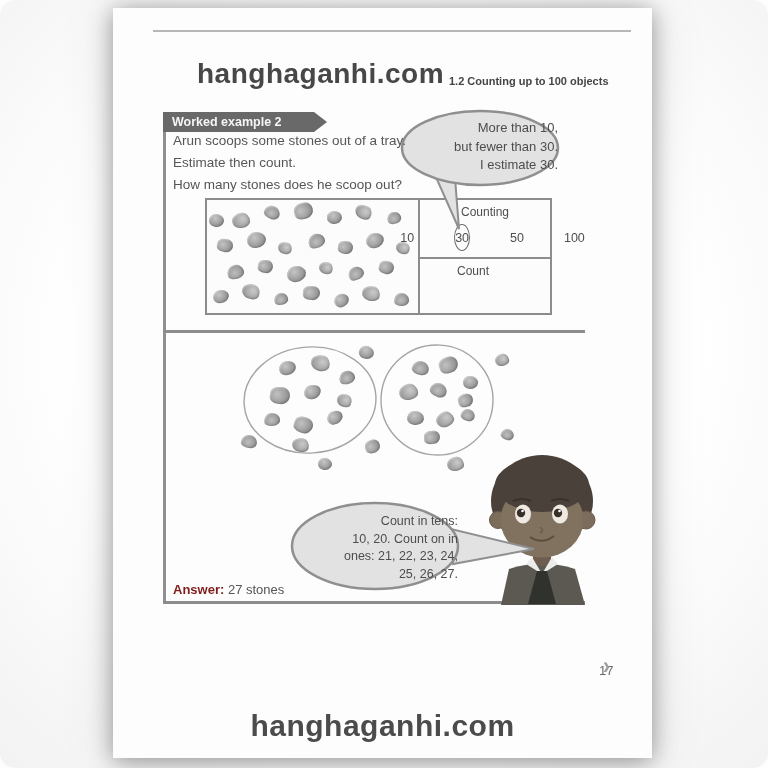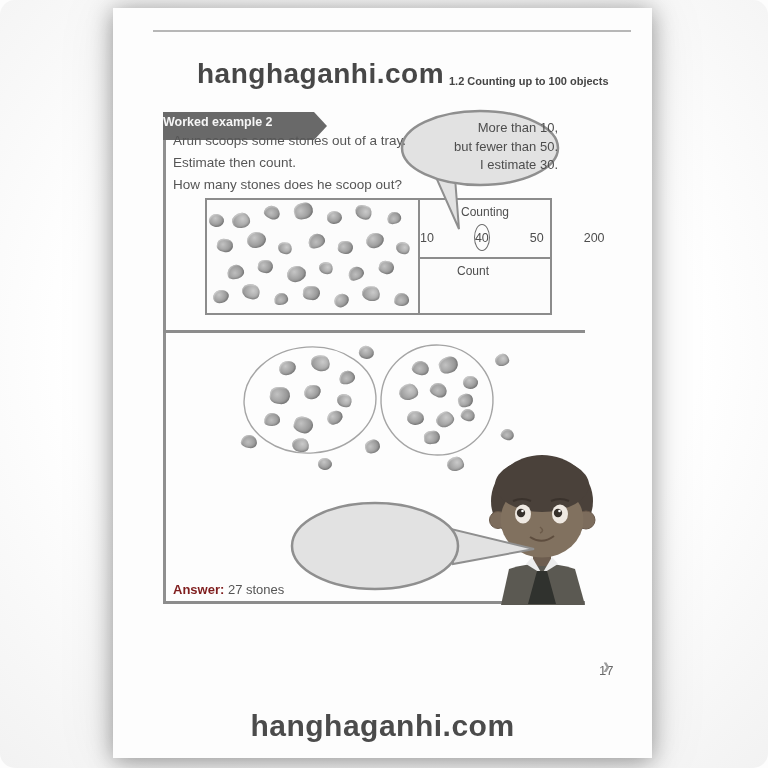--- a/index.html
+++ b/index.html
@@ -15,36 +15,36 @@
     background:#fdfdfd;
     box-shadow:0 3px 22px rgba(0,0,0,.38), 0 0 55px rgba(0,0,0,.10);
   }
   .abs{position:absolute;}
   
   .top-rule{left:40px;top:22px;width:478px;height:2px;background:#b7b7b7;}
   .site-title{left:84px;top:50px;font-size:28px;font-weight:bold;color:#474747;letter-spacing:.5px;white-space:nowrap;z-index:5;}
   .section-ref{left:336px;top:67px;font-size:11px;font-weight:bold;color:#454545;white-space:nowrap;z-index:5;}
   
   .we-banner{
-    left:50px;top:104px;width:164px;height:28px;background:#696969;color:#f5f5f5;
-    font-size:12.5px;font-weight:bold;line-height:20px;box-sizing:border-box;
+    left:50px;top:104px;width:164px;height:20px;background:#696969;color:#f5f5f5;
+    font-size:12.5px;font-weight:bold;line-height:20px;padding-left:9px;box-sizing:border-box;
     clip-path:polygon(0 0, calc(100% - 13px) 0, 100% 50%, calc(100% - 13px) 100%, 0 100%);
     z-index:5;
   }
   .left-bar{left:50px;top:104px;width:2.5px;height:492px;background:#8f8f8f;z-index:1;}
   .mid-rule{left:50px;top:322px;width:422px;height:3px;background:#8c8c8c;z-index:1;}
   .bottom-rule{left:50px;top:593px;width:422px;height:3px;background:#8c8c8c;z-index:1;}
   
   .question{left:60px;top:122px;width:270px;font-size:13.5px;line-height:22px;color:#565656;z-index:5;}
   
   .tray-box{left:92px;top:190px;width:347px;height:117px;border:2px solid #8c8c8c;box-sizing:border-box;background:#fcfcfc;z-index:1;}
   .vcell-rule{left:305px;top:190px;width:2px;height:117px;background:#8c8c8c;z-index:2;}
   .hcell-rule{left:307px;top:249px;width:132px;height:2px;background:#8c8c8c;z-index:2;}
   .estimate-label{left:307px;top:197px;width:130px;text-align:center;font-size:12px;color:#4e4e4e;z-index:3;}
-  .options-row{left:307px;top:215px;width:145px;height:29px;display:flex;justify-content:space-between;align-items:center;z-index:3;gap:40px;}
+  .options-row{left:307px;top:215px;width:145px;height:29px;display:flex;justify-content:center;align-items:center;z-index:3;gap:40px;}
   .opt{font-size:12.5px;color:#4e4e4e;width:27px;height:27px;display:flex;align-items:center;justify-content:center;box-sizing:border-box;}
   .opt.circled{border:1.5px solid #6c6c6c;border-radius:50%;}
   .count-label{left:307px;top:256px;width:106px;text-align:center;font-size:12px;color:#4e4e4e;z-index:3;}
   
   .stone{position:absolute;z-index:2;box-shadow:inset -1px -1px 2px rgba(0,0,0,.20), inset 1px 1px 1px rgba(255,255,255,.35);}
   .sv0{background:radial-gradient(circle at 40% 35%,#c6c6c6 0%,#a3a3a3 45%,#8d8d8d 80%);border-radius:48% 52% 55% 45%/55% 48% 52% 45%;}
   .sv1{background:radial-gradient(circle at 60% 40%,#cacaca 0%,#a8a8a8 50%,#909090 85%);border-radius:60% 40% 52% 48%/50% 62% 38% 50%;}
   .sv2{background:radial-gradient(circle at 45% 55%,#bebebe 0%,#9d9d9d 55%,#8a8a8a 90%);border-radius:50% 50% 44% 56%/64% 58% 42% 36%;}
   .sv3{background:radial-gradient(circle at 35% 45%,#c2c2c2 0%,#a0a0a0 50%,#898989 85%);border-radius:55% 45% 50% 50%/45% 55% 60% 40%;}
   
@@ -78,23 +78,23 @@
       <div>Arun scoops some stones out of a tray.</div>
       <div>Estimate then count.</div>
       <div>How many stones does he scoop out?</div>
     </div>
 
     <div class="abs tray-box"></div>
     <div class="abs vcell-rule"></div>
     <div class="abs estimate-label">Counting</div>
     <div class="abs options-row">
         <span class="opt">10</span>
-        <span class="opt circled">40</span>
+        <span class="opt circled">30</span>
         <span class="opt">50</span>
-        <span class="opt">200</span>
+        <span class="opt">100</span>
       </div>
     <div class="abs hcell-rule"></div>
     <div class="abs count-label">Count</div>
 
     <div class="abs mid-rule"></div>
     <div class="abs bottom-rule"></div>
 
     <svg class="abs fig-svg" viewBox="0 0 539 750">
 
       <ellipse cx="197" cy="392" rx="66" ry="53" fill="none" stroke="#a5a5a5" stroke-width="1.4" transform="rotate(-4 197 392)"></ellipse>
@@ -125,24 +125,30 @@
 
       <polygon points="318,158 342,170 346,221" fill="#e2e2e2" stroke="#8f8f8f" stroke-width="2"></polygon>
       <ellipse cx="367" cy="140" rx="78" ry="37" fill="#e2e2e2" stroke="#8f8f8f" stroke-width="2.5"></ellipse>
 
       <polygon points="334,520 340,556 421,541" fill="#e2e2e2" stroke="#8f8f8f" stroke-width="2"></polygon>
       <ellipse cx="262" cy="538" rx="83" ry="43" fill="#e2e2e2" stroke="#8f8f8f" stroke-width="2.5"></ellipse>
     </svg>
 
     <div class="abs bubble-text estimate-bubble-text">
       <div>More than 10,</div>
-      <div>but fewer than 50.</div>
+      <div>but fewer than 30.</div>
       <div>I estimate 30.</div>
     </div>
 
+    <div class="abs bubble-text count-bubble-text">
+      <div>Count in tens:</div>
+      <div>10, 20. Count on in</div>
+      <div>ones: 21, 22, 23, 24,</div>
+      <div>25, 26, 27.</div>
+    </div>
 
     <div class="abs answer"><b>Answer:</b>&nbsp;<span>27 stones</span></div>
 
     <div class="abs page-num">17</div>
     <div class="abs page-chevron">›</div>
 
     <div class="abs footer-title">hanghaganhi.com</div>
   <div class="stone sv0" style="left: 95.5px; top: 205.7px; width: 15px; height: 12.6px; transform: rotate(10deg);"></div>
       <div class="stone sv1" style="left: 119px; top: 205.44px; width: 18px; height: 15.12px; transform: rotate(-8deg);"></div>
       <div class="stone sv2" style="left: 151px; top: 198.28px; width: 16px; height: 13.44px; transform: rotate(22deg);"></div>

